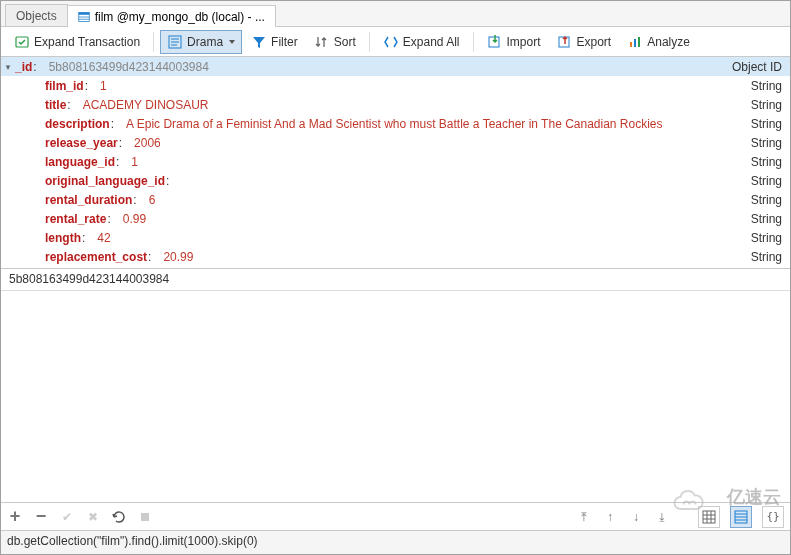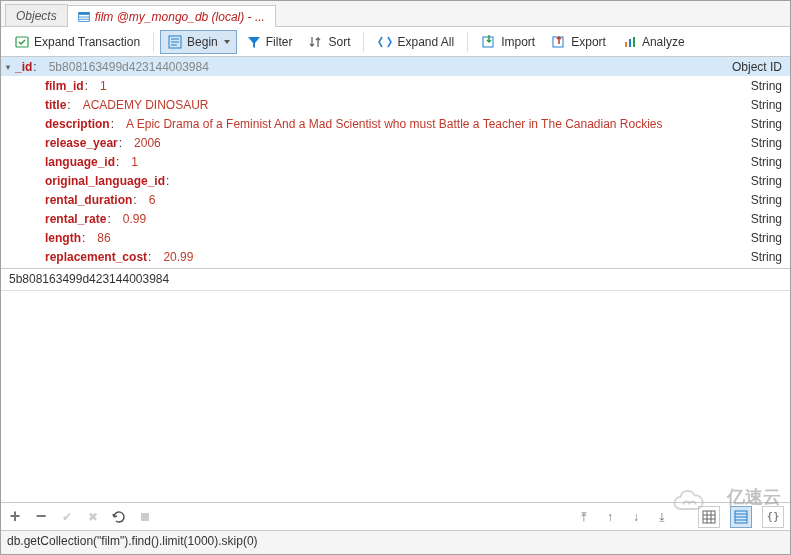--- a/index.html
+++ b/index.html
@@ -1,19 +1,19 @@
 <!DOCTYPE html>
 <html><head>
 <meta charset="utf-8">
 <style>
   * { box-sizing: border-box; margin: 0; padding: 0; }
   body { font-family: "Segoe UI", Tahoma, sans-serif; font-size: 12px; color: #333; width: 791px; height: 555px; background: #fff; border: 1px solid #a0a0a0; display: flex; flex-direction: column; overflow: hidden; }
   .tabs { display: flex; align-items: flex-end; height: 26px; background: #f5f5f5; border-bottom: 1px solid #c9c9c9; padding-left: 4px; gap:0; }
-  .tab { height: 22px; line-height: 22px; padding: 0 10px; border: 1px solid #c9c9c9; border-bottom: none; background: #eee; margin-right: -1px; font-size: 12px; color:#555; display:flex; align-items:center; gap:5px; cursor:pointer;font-style:italic;}
-  .tab.active { background: #fff; color:#b91c1c; position:relative; top:1px; }
+  .tab { height: 22px; line-height: 22px; padding: 0 10px; border: 1px solid #c9c9c9; border-bottom: none; background: #eee; margin-right: -1px; font-size: 12px; color:#555; display:flex; align-items:center; gap:5px; cursor:pointer;}
+  .tab.active { background: #fff; color:#000000; position:relative; top:1px; }
   .tab svg { width:12px; height:12px; }
   .toolbar { display:flex; align-items:center; height:30px; border-bottom:1px solid #c9c9c9; padding: 0 6px; gap:2px; background:#fff; }
   .tbtn { display:flex; align-items:center; gap:4px; padding:2px 6px; height:24px; cursor:pointer; border:1px solid transparent; }
   .tbtn svg, .tbtn .ic { width:16px; height:16px; flex-shrink:0; }
   .tbtn.sel { background:#d6e6f5; border:1px solid #7aa7d1; }
   .sep { width:1px; height:20px; background:#ddd; margin:0 4px; }
   .dd { width:0; height:0; border-left:3px solid transparent; border-right:3px solid transparent; border-top:4px solid #555; margin-left:2px;}
   .main { flex:1; overflow:auto; background:#fff; }
   .row { display:flex; align-items:center; height:19px; padding-left:44px; font-size:12px; }
   .row.idrow { background:#d6e9f8; }
@@ -61,21 +61,21 @@
     <span>Expand Transaction</span>
   </div>
   <div class="sep"></div>
   <div class="tbtn sel">
     <svg viewBox="0 0 16 16">
         <rect x="2" y="2" width="12" height="12" fill="none" stroke="#1e7ecf"></rect>
         <line x1="4" y1="5" x2="12" y2="5" stroke="#1e7ecf"></line>
         <line x1="4" y1="8" x2="12" y2="8" stroke="#1e7ecf"></line>
         <line x1="4" y1="11" x2="10" y2="11" stroke="#1e7ecf"></line>
       </svg>
-    <span>Begin</span>
+    <span>Drama</span>
     <span class="dd"></span>
   </div>
   <div class="tbtn">
     <svg viewBox="0 0 16 16">
         <path d="M2 3 h12 l-5 6 v5 l-2 -1 v-4 z" fill="#1e7ecf"></path>
       </svg>
     <span>Filter</span>
   </div>
   <div class="tbtn">
     <svg viewBox="0 0 16 16">
@@ -168,21 +168,21 @@
       </div>
       <div class="row">
         <span class="key">rental_rate</span>
         <span class="colon">:</span>
         <span class="val">0.99</span>
         <span class="type">String</span>
       </div>
       <div class="row">
         <span class="key">length</span>
         <span class="colon">:</span>
-        <span class="val">86</span>
+        <span class="val">42</span>
         <span class="type">String</span>
       </div>
       <div class="row">
         <span class="key">replacement_cost</span>
         <span class="colon">:</span>
         <span class="val">20.99</span>
         <span class="type">String</span>
       </div>
       <div class="row"></div>
     </div>

